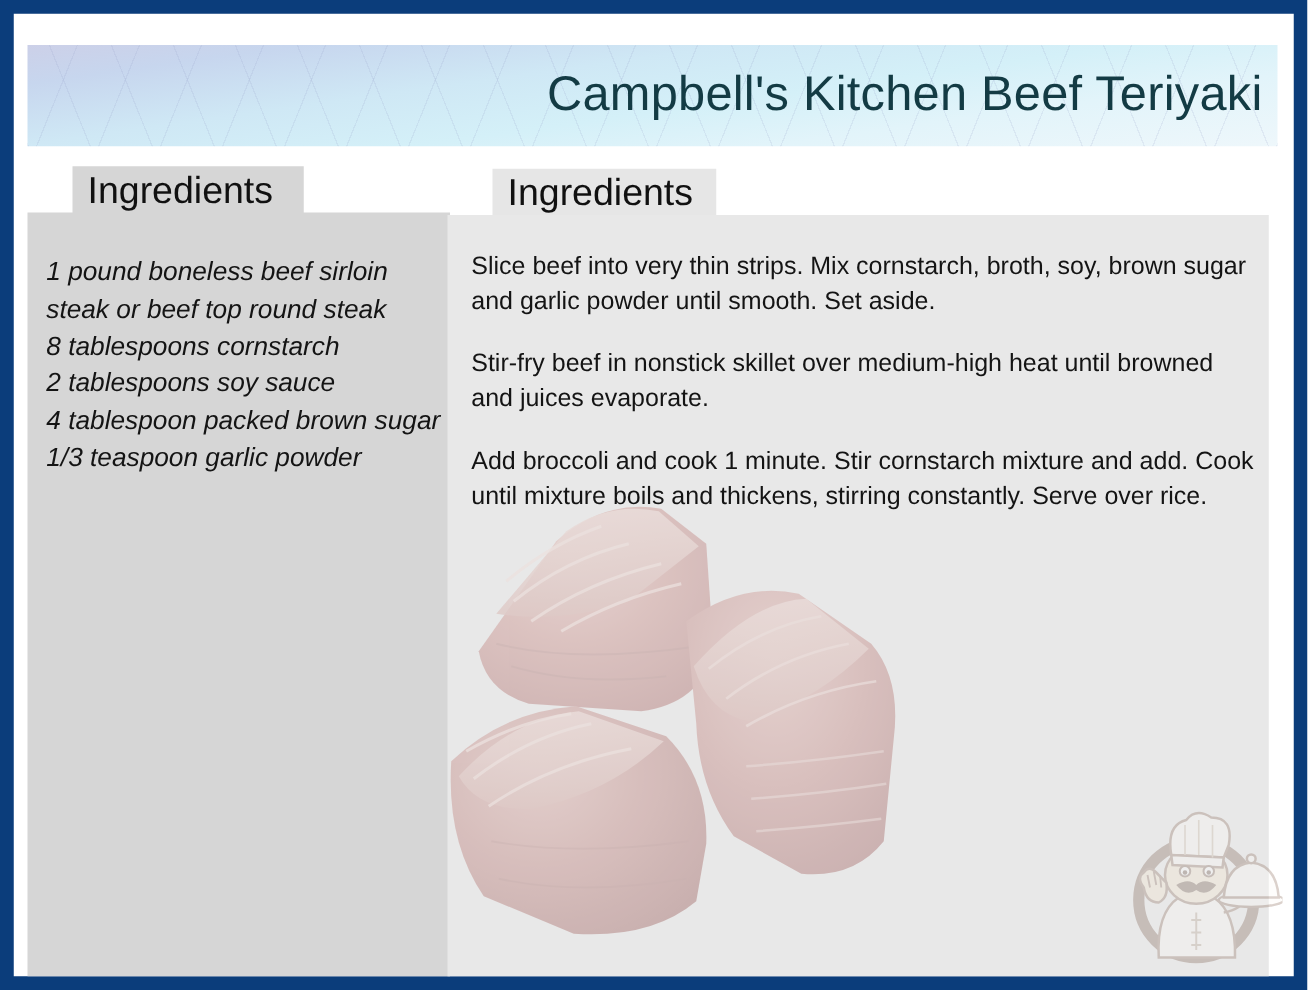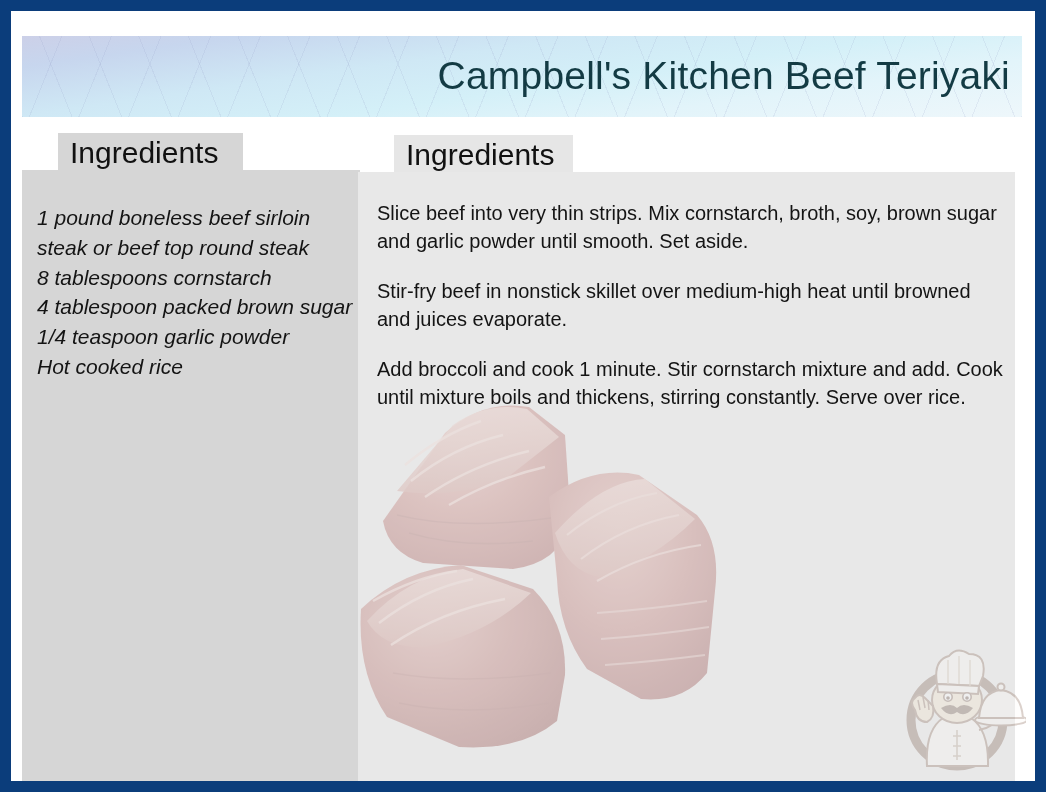--- a/index.html
+++ b/index.html
@@ -107,23 +107,23 @@
   <div id="header">
     <div id="header-title">Campbell's Kitchen Beef Teriyaki</div>
   </div>
 
   <div id="tab-ingredients" class="tab">Ingredients</div>
 
   <div id="panel-ingredients">
     <ul id="ingredients-list">
       <li>1 pound boneless beef sirloin steak or beef top round steak</li>
       <li>8 tablespoons cornstarch</li>
+      <li>2 tablespoons soy sauce</li>
       <li>4 tablespoon packed brown sugar</li>
-      <li>1/4 teaspoon garlic powder</li>
-      <li>Hot cooked rice</li>
+      <li>1/3 teaspoon garlic powder</li>
     </ul>
   </div>
 
   <div id="tab-directions" class="tab">Ingredients</div>
 
   <div id="panel-directions">
 
     <div id="directions-list">
       <p>Slice beef into very thin strips. Mix cornstarch, broth, soy, brown sugar and garlic powder until smooth. Set aside.</p>
       <p>Stir-fry beef in nonstick skillet over medium-high heat until browned and juices evaporate.</p>

